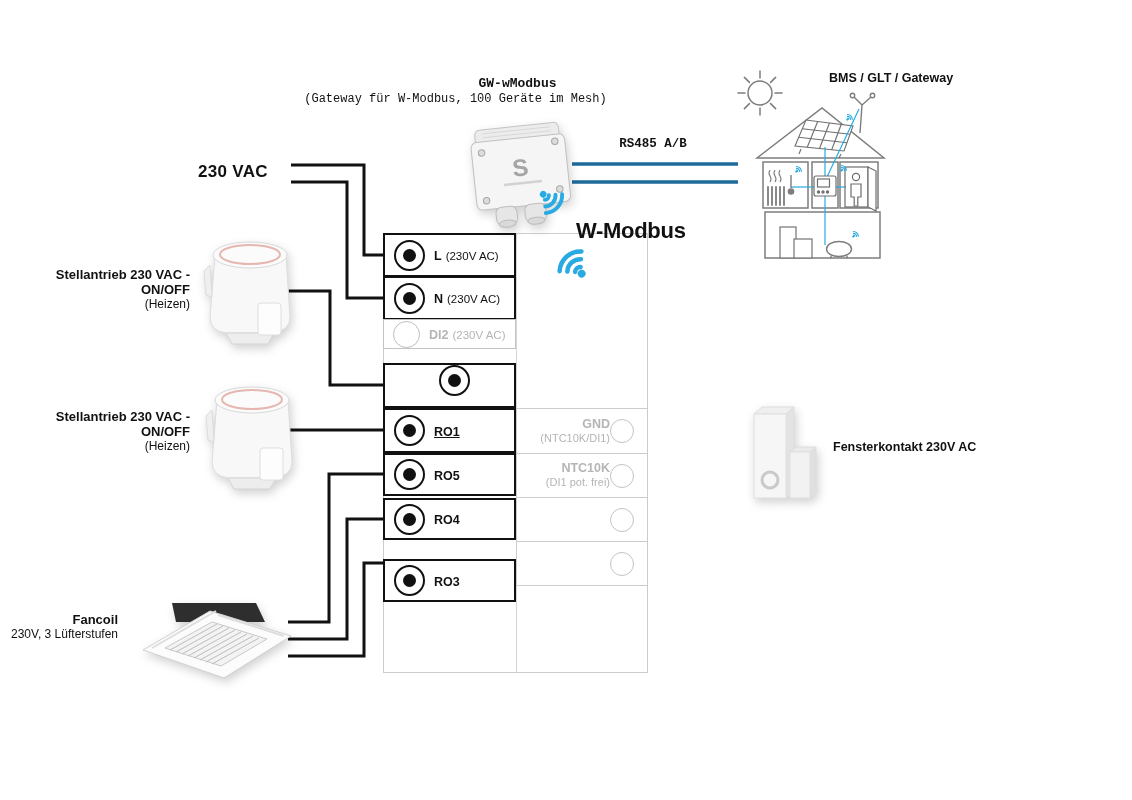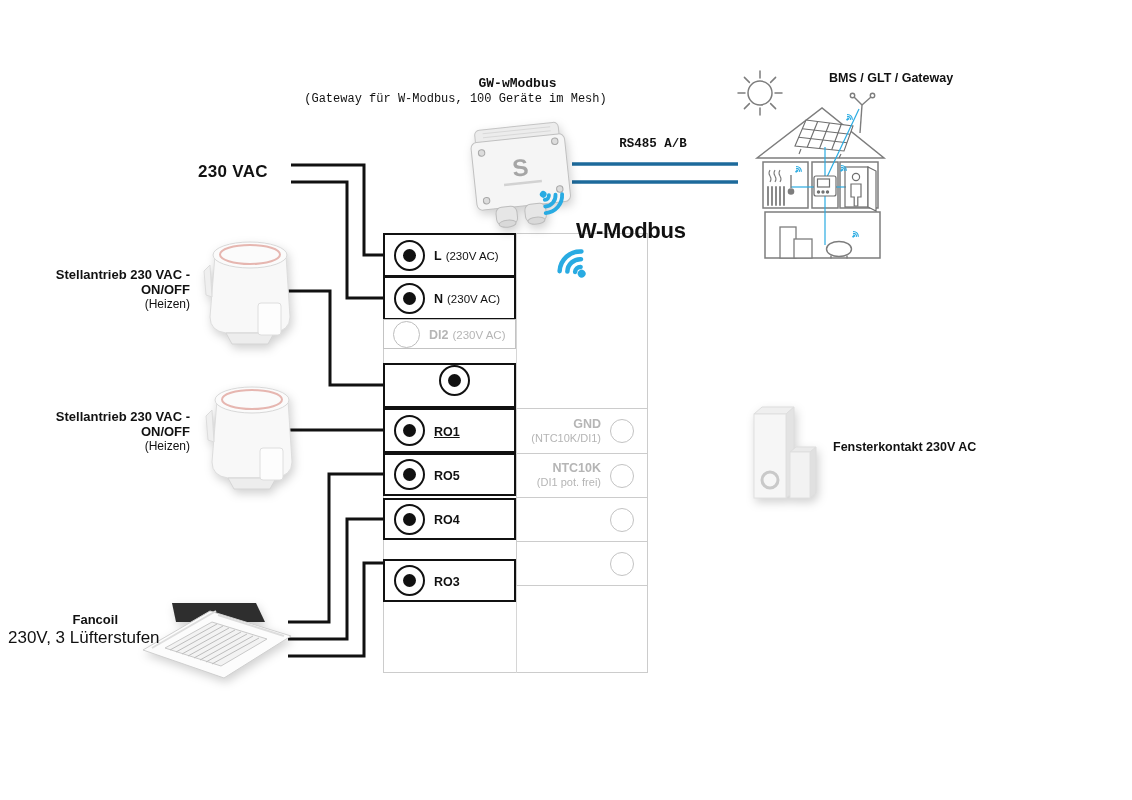--- a/index.html
+++ b/index.html
@@ -19,21 +19,21 @@
   .trow.inactive{border:1.5px solid #c3c3c3;}
   .term{width:27px;height:27px;border:2.5px solid #111;border-radius:50%;background:#fff;
         display:flex;align-items:center;justify-content:center;flex:0 0 auto;box-sizing:content-box;}
   .term .dot{width:13px;height:13px;border-radius:50%;background:#111;}
   .term.off{width:25px;height:25px;border:1.5px solid #bdbdbd;}
   .tlabel{font-size:12.5px;font-weight:bold;white-space:nowrap;}
   .tsub{font-size:11.5px;font-weight:normal;margin-left:4px;}
   .inactive .tlabel,.inactive .tsub{color:#b5b5b5;}
   .rcell{position:absolute;left:516px;width:132px;box-sizing:border-box;background:#fff;
          border:1px solid #ccc;display:flex;align-items:center;justify-content:flex-end;
-         padding-right:13px;gap:9px;z-index:3;color:#b5b5b5;}
+         padding-right:13px;gap:0;z-index:3;color:#b5b5b5;}
   .rtext{text-align:right;line-height:1.2;}
   .rmain{font-size:12.5px;font-weight:bold;white-space:nowrap;}
   .rsub{font-size:11px;white-space:nowrap;}
   .rcirc{width:22px;height:22px;border:1.5px solid #c3c3c3;border-radius:50%;background:#fff;flex:0 0 auto;}
   .device{position:absolute;z-index:3;filter:drop-shadow(2px 4px 5px rgba(0,0,0,0.18));}
   .flat{position:absolute;z-index:3;}
   .wifi-big{position:absolute;z-index:4;}
 </style>
 </head>
 <body>
@@ -66,21 +66,21 @@
   <div class="lbl rgt" style="left:8px;top:268px;width:182px;">
     <div class="b" style="font-size:13px;">Stellantrieb 230 VAC - ON/OFF</div>
     <div style="font-size:12px;">(Heizen)</div>
   </div>
   <div class="lbl rgt" style="left:8px;top:410px;width:182px;">
     <div class="b" style="font-size:13px;">Stellantrieb 230 VAC - ON/OFF</div>
     <div style="font-size:12px;">(Heizen)</div>
   </div>
   <div class="lbl rgt" style="left:8px;top:613px;width:110px;">
     <div class="b" style="font-size:13px;">Fancoil</div>
-    <div style="font-size:17px;white-space:nowrap;">230V, 3 Lüfterstufen</div>
+    <div style="font-size:12px;white-space:nowrap;">230V, 3 Lüfterstufen</div>
   </div>
   <div class="lbl b" style="left:833px;top:440px;font-size:12.5px;">Fensterkontakt 230V AC</div>
 
   <div class="tbl-outer"></div>
   <div class="tbl-div"></div>
 
   <div class="trow" style="top:233px;height:44px;">
     <span class="term">
         <span class="dot"></span>
       </span>

